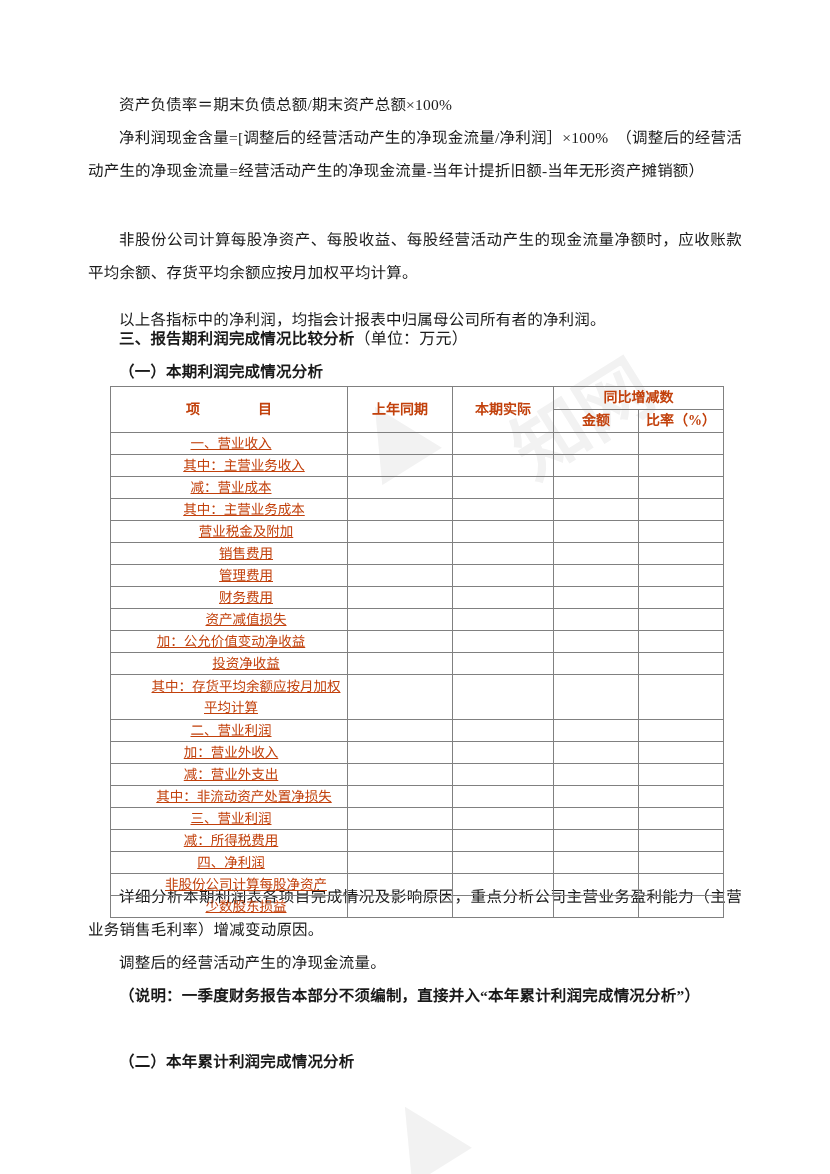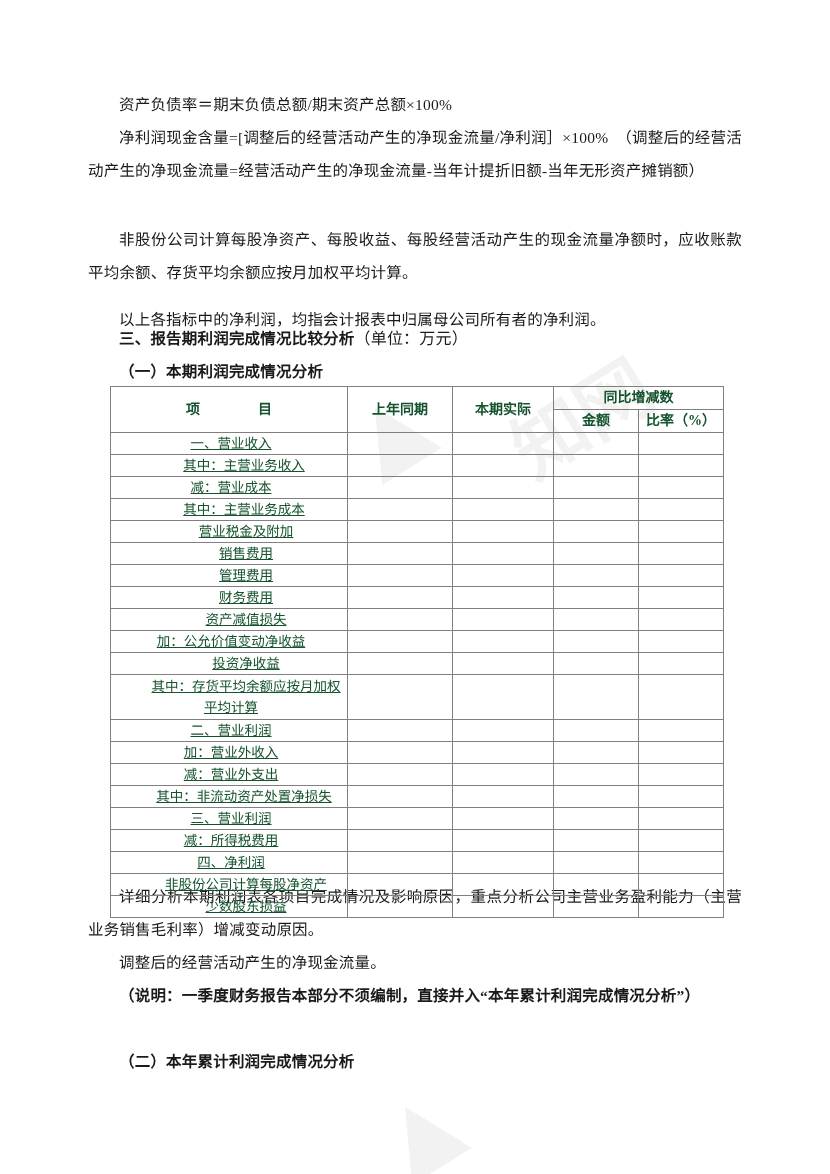--- a/index.html
+++ b/index.html
@@ -82,21 +82,21 @@
     left: 110px;
     top: 386px;
     width: 613px;
     z-index: 2;
   }
   table.profit {
     border-collapse: collapse;
     table-layout: fixed;
     width: 613px;
     font-size: 13.5px;
-    color: #14532d;
+    color: #c2410c;
   }
   table.profit td, table.profit th {
     border: 1px solid #808080;
     padding: 0;
     font-weight: 400;
     vertical-align: middle;
   }
   table.profit th {
     text-align: center;
     font-weight: 700;

